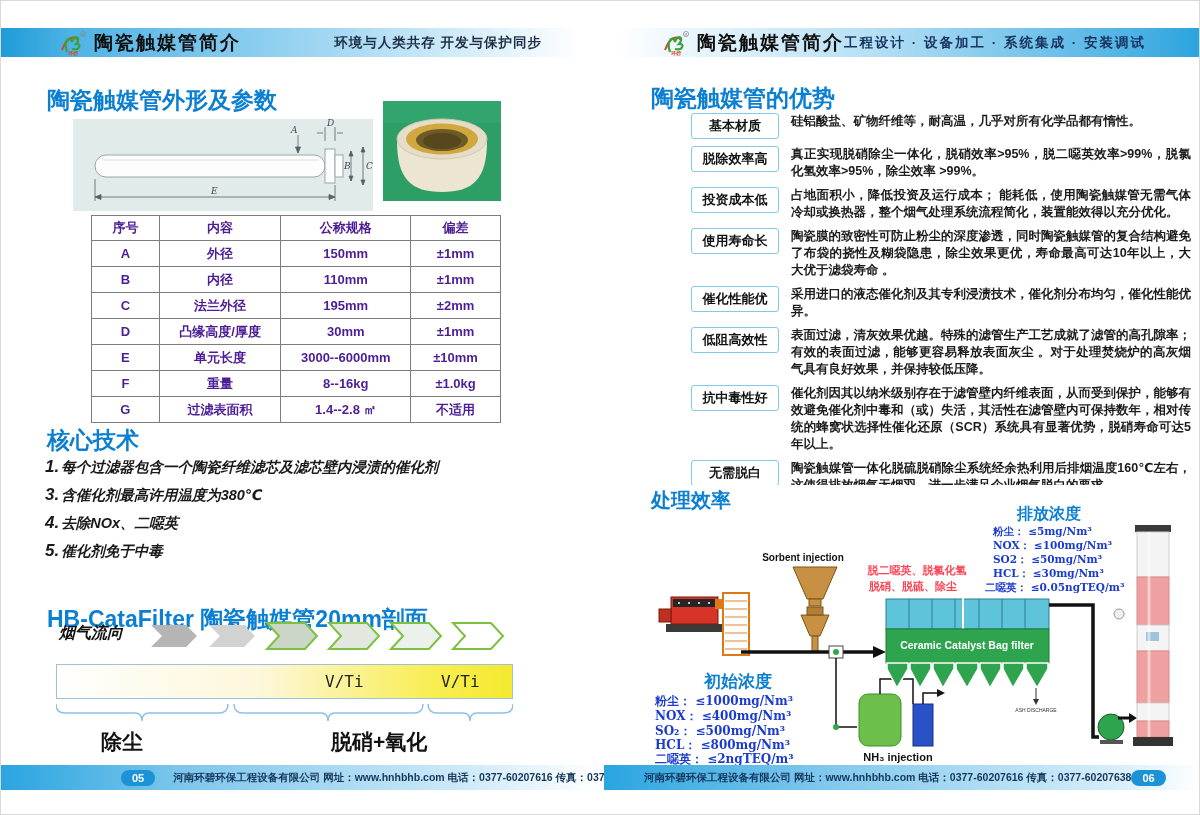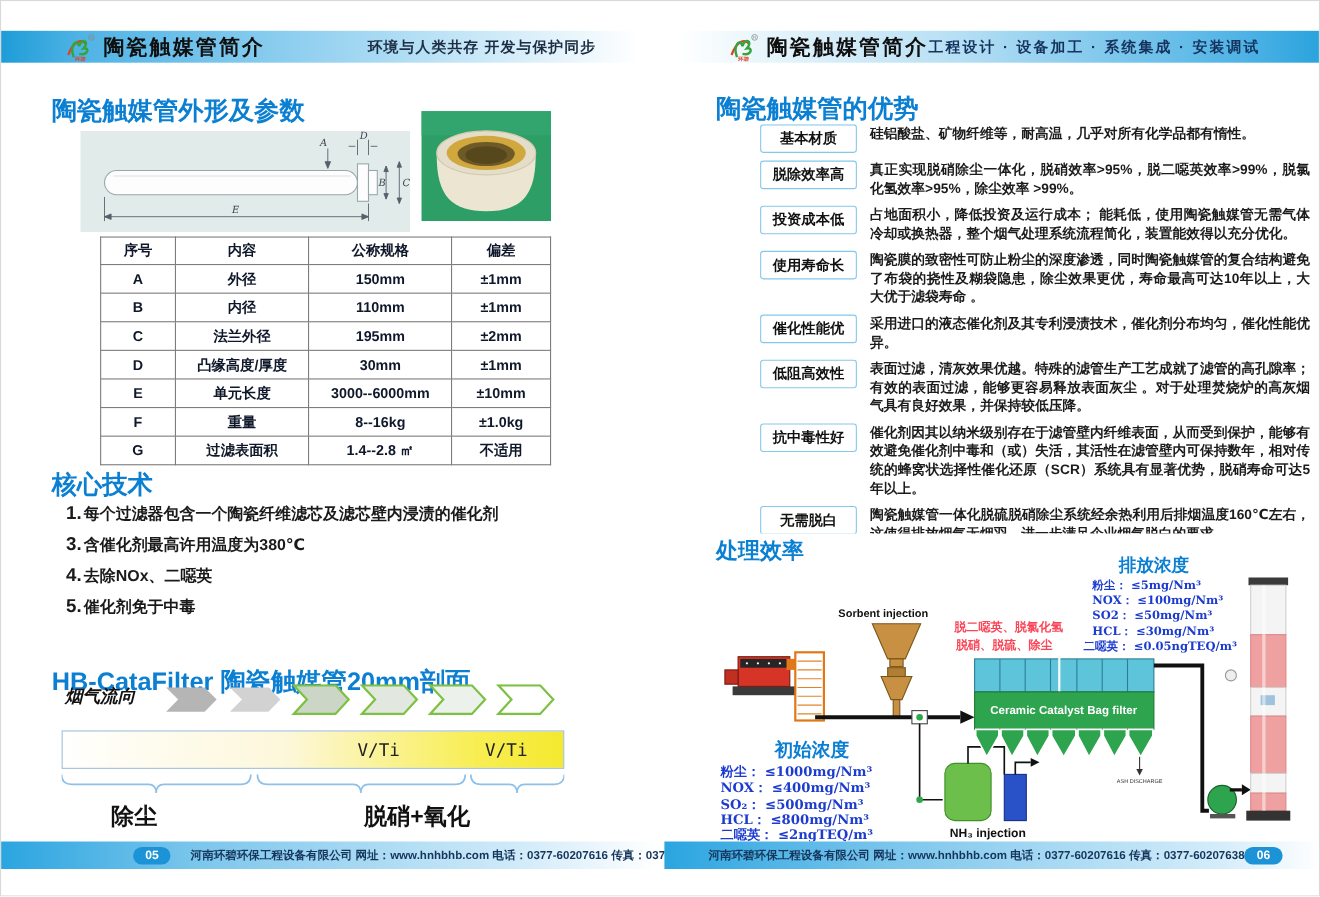--- a/index.html
+++ b/index.html
@@ -15,21 +15,21 @@
   .header-title{font-size:19px;font-weight:bold;color:#101010;margin-left:7px;letter-spacing:2px;white-space:nowrap;}
   .header-slogan{font-weight:bold;font-size:13.5px;color:#1c2d44;margin-left:auto;white-space:nowrap;}
   .slogan-left{margin-right:56px;letter-spacing:1px;}
   .slogan-right{margin-right:66px;color:#16335e;letter-spacing:2px;}
   .logo{margin-left:56px;flex:0 0 auto;}
 
   .h-blue{color:#0b7fd2;font-weight:bold;white-space:nowrap;}
 
   
   .spec-table{border-collapse:collapse;width:410px;}
-  .spec-table th,.spec-table td{border:1px solid #7d7d7d;text-align:center;font-size:13px;font-weight:bold;color:#0f172a;padding:0;}
+  .spec-table th,.spec-table td{border:1px solid #7d7d7d;text-align:center;font-size:13px;font-weight:bold;color:#4c1d95;padding:0;}
   .spec-table th{height:24px;}
   .spec-table td{height:25px;}
 
   .ct-item{font-size:14.5px;font-weight:600;color:#1a1a1a;margin-bottom:8px;white-space:nowrap;}
   .ct-num{font-size:17px;margin-right:2px;font-weight:600;}
 
   .flow-label{font-size:16px;font-weight:bold;color:#111;font-style:italic;}
   .vti-bar{background:linear-gradient(90deg,#fffffd 0%,#fdf7da 45%,#f8ee55 82%,#f4e92e 100%);
            border:1px solid #9fc0dc;box-sizing:border-box;}
   .vti{position:absolute;top:7px;font-family:"DejaVu Sans Mono",monospace;font-size:16px;color:#222;}
@@ -179,21 +179,21 @@
         <tr>
         <td>G</td>
         <td>过滤表面积</td>
         <td>1.4--2.8 ㎡</td>
         <td>不适用</td>
       </tr>
       </tbody>
   </table>
 
   <div class="abs h-blue" style="left:46px;top:424px;font-size:23px;">核心技术</div>
-  <div class="abs" style="left:59px;top:456px;width:520px;">
+  <div class="abs" style="left:44px;top:456px;width:520px;font-style:italic;">
 
   <div class="ct-item">
       <span class="ct-num">1.</span><span>每个过滤器包含一个陶瓷纤维滤芯及滤芯壁内浸渍的催化剂</span>
     </div>
       <div class="ct-item">
       <span class="ct-num">3.</span><span>含催化剂最高许用温度为380℃</span>
     </div>
       <div class="ct-item">
       <span class="ct-num">4.</span><span>去除NOx、二噁英</span>
     </div>

